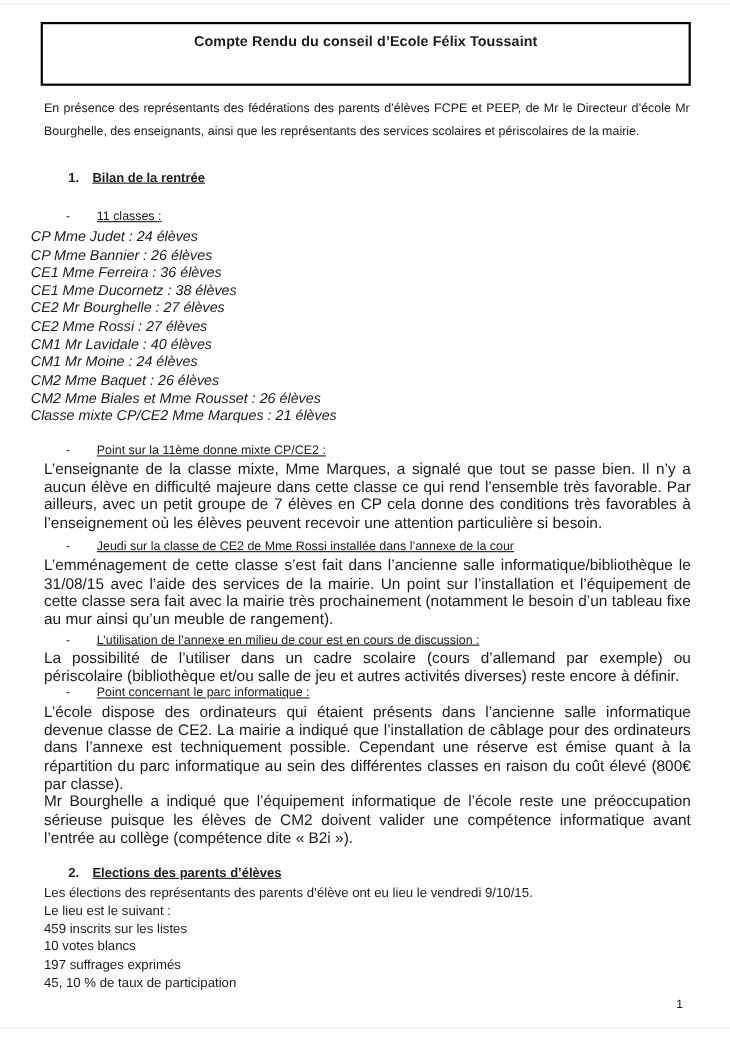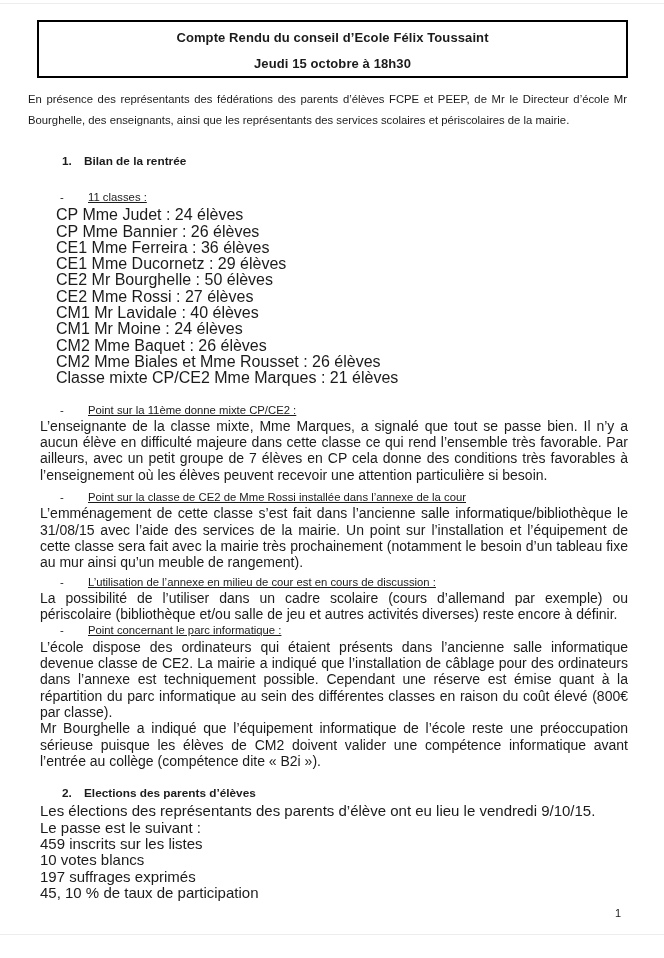--- a/index.html
+++ b/index.html
@@ -34,37 +34,38 @@
     text-align: center;
   }
   .header-box .title-line {
     font-weight: bold;
     font-size: 13px;
     line-height: 26px;
     letter-spacing: 0.1px;
   }
 
   .intro {
-    margin: 11px 37px 0 28px;
+    margin: 11px 37px 0 40px;
     font-size: 11.3px;
     line-height: 21px;
     text-align: justify;
   }
 
   .heading {
     margin: 22px 37px 0 62px;
     font-size: 11.8px;
     font-weight: bold;
     line-height: 16px;
   }
   .heading .h-num {
     display: inline-block;
     width: 22px;
   }
   .heading .h-text {
+    text-decoration: underline;
   }
   .heading.second { margin-top: 16px; }
 
   .bullet {
     margin: 0 37px 0 60px;
     font-size: 11.3px;
     line-height: 16.3px;
   }
   .bullet .dash {
     display: inline-block;
@@ -72,105 +73,105 @@
   }
   .bullet .b-text {
     text-decoration: underline;
   }
   .bullet.first   { margin-top: 20px; }
   .bullet.mixte   { margin-top: 15px; }
   .bullet.ce2     { margin-top: 6px; }
   .bullet.annexe  { margin-top: 3px; }
 
   .class-list {
-    margin: 2px 37px 0 56px;
-    font-size: 16px;
+    margin: 2px 37px 0 28px;
+    font-size: 13px;
     line-height: 16.3px;
+    font-style: italic;
   }
   .para {
     margin: 0 36px 0 40px;
     font-size: 14px;
     line-height: 16.3px;
     text-align: justify;
   }
   .election-lines {
     margin: 2px 37px 0 40px;
-    font-size: 15px;
+    font-size: 12px;
     line-height: 16.4px;
   }
   .page-number {
     position: absolute;
     top: 906px;
     right: 43px;
     font-size: 11px;
     line-height: 14px;
   }
 </style>
 </head>
 <body>
 
 <div class="page-edge top"></div>
 
 <div class="header-box">
   <div class="title-line">Compte Rendu du conseil d’Ecole Félix Toussaint</div>
-  <div class="title-line">Jeudi 15 octobre à 18h30</div>
 </div>
 
 <div class="intro">En présence des représentants des fédérations des parents d’élèves FCPE et PEEP, de Mr le Directeur d’école Mr Bourghelle, des enseignants, ainsi que les représentants des services scolaires et périscolaires de la mairie.</div>
 
 <div class="heading">
   <span class="h-num">1.</span><span class="h-text">Bilan de la rentrée</span>
 </div>
 
 <div class="bullet first">
   <span class="dash">-</span><span class="b-text">11 classes :</span>
 </div>
 
 <div class="class-list">
   <div>CP Mme Judet : 24 élèves</div>
   <div>CP Mme Bannier :  26 élèves</div>
   <div>CE1 Mme Ferreira : 36 élèves</div>
-  <div>CE1 Mme Ducornetz : 29 élèves</div>
-  <div>CE2 Mr Bourghelle : 50 élèves</div>
+  <div>CE1 Mme Ducornetz : 38 élèves</div>
+  <div>CE2 Mr Bourghelle : 27 élèves</div>
   <div>CE2 Mme Rossi : 27 élèves</div>
   <div>CM1 Mr Lavidale : 40 élèves</div>
   <div>CM1 Mr Moine : 24 élèves</div>
   <div>CM2 Mme Baquet : 26 élèves</div>
   <div>CM2 Mme Biales et Mme Rousset : 26 élèves</div>
   <div>Classe mixte CP/CE2  Mme Marques : 21 élèves</div>
 </div>
 
 <div class="bullet mixte">
   <span class="dash">-</span><span class="b-text">Point sur la 11ème donne mixte CP/CE2 :</span>
 </div>
 <div class="para">L’enseignante de la classe mixte, Mme Marques, a signalé que tout se passe bien. Il n’y a aucun élève en difficulté majeure dans cette classe ce qui rend l’ensemble très favorable. Par ailleurs, avec un petit groupe de 7 élèves en CP cela donne des conditions très favorables à l’enseignement où les élèves peuvent recevoir une attention particulière si besoin.</div>
 
 <div class="bullet ce2">
-  <span class="dash">-</span><span class="b-text">Point sur la classe de CE2 de Mme Rossi installée dans l’annexe de la cour</span>
+  <span class="dash">-</span><span class="b-text">Jeudi sur la classe de CE2 de Mme Rossi installée dans l’annexe de la cour</span>
 </div>
 <div class="para">L’emménagement de cette classe s’est fait dans l’ancienne salle informatique/bibliothèque le 31/08/15 avec l’aide des services de la mairie. Un point sur l’installation et l’équipement de cette classe sera fait avec la mairie très prochainement (notamment le besoin d’un tableau fixe au mur ainsi qu’un meuble de rangement).</div>
 
 <div class="bullet annexe">
   <span class="dash">-</span><span class="b-text">L’utilisation de l’annexe en milieu de cour est en cours de discussion :</span>
 </div>
 <div class="para">La possibilité de l’utiliser dans un cadre scolaire (cours d’allemand par exemple) ou périscolaire (bibliothèque et/ou salle de jeu et autres activités diverses) reste encore à définir.</div>
 
 <div class="bullet">
   <span class="dash">-</span><span class="b-text">Point concernant le parc informatique :</span>
 </div>
 <div class="para">L’école dispose des ordinateurs qui étaient présents dans l’ancienne salle informatique devenue classe de CE2. La mairie a indiqué que l’installation de câblage pour des ordinateurs dans l’annexe est techniquement possible. Cependant une réserve est émise quant à la répartition du parc informatique au sein des différentes classes en raison du coût élevé (800€ par classe).</div>
 <div class="para">Mr Bourghelle a indiqué que l’équipement informatique de l’école reste une préoccupation sérieuse puisque les élèves de CM2 doivent valider une compétence informatique avant l’entrée au collège (compétence dite « B2i »).</div>
 
 <div class="heading second">
   <span class="h-num">2.</span><span class="h-text">Elections des parents d’élèves</span>
 </div>
 
 <div class="election-lines">
   <div>Les élections des représentants des parents d’élève ont eu lieu le vendredi 9/10/15.</div>
-  <div>Le passe est le suivant :</div>
+  <div>Le lieu est le suivant :</div>
   <div>459 inscrits sur les listes</div>
   <div>10 votes blancs</div>
   <div>197 suffrages exprimés</div>
   <div>45, 10 % de taux de participation</div>
 </div>
 
 <div class="page-number">1</div>
 
 <div class="page-edge bottom"></div>
 

